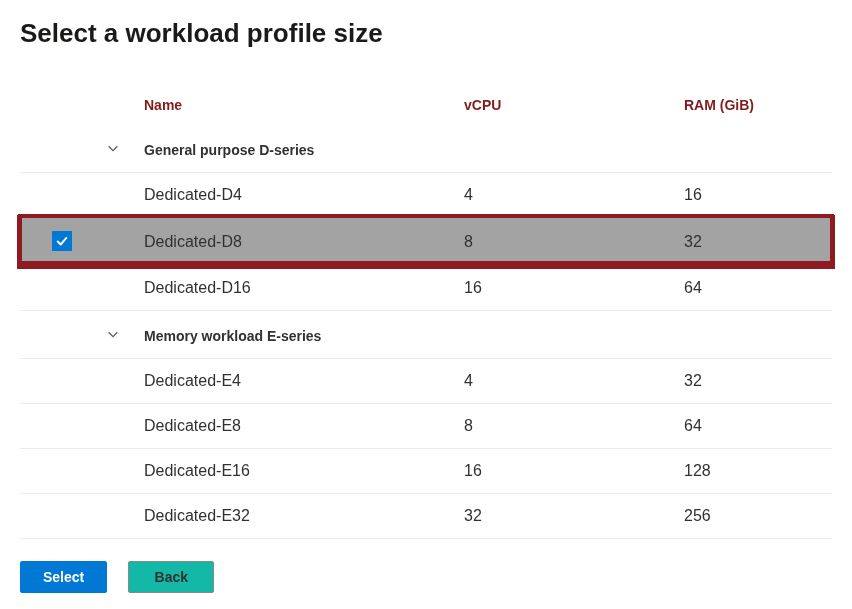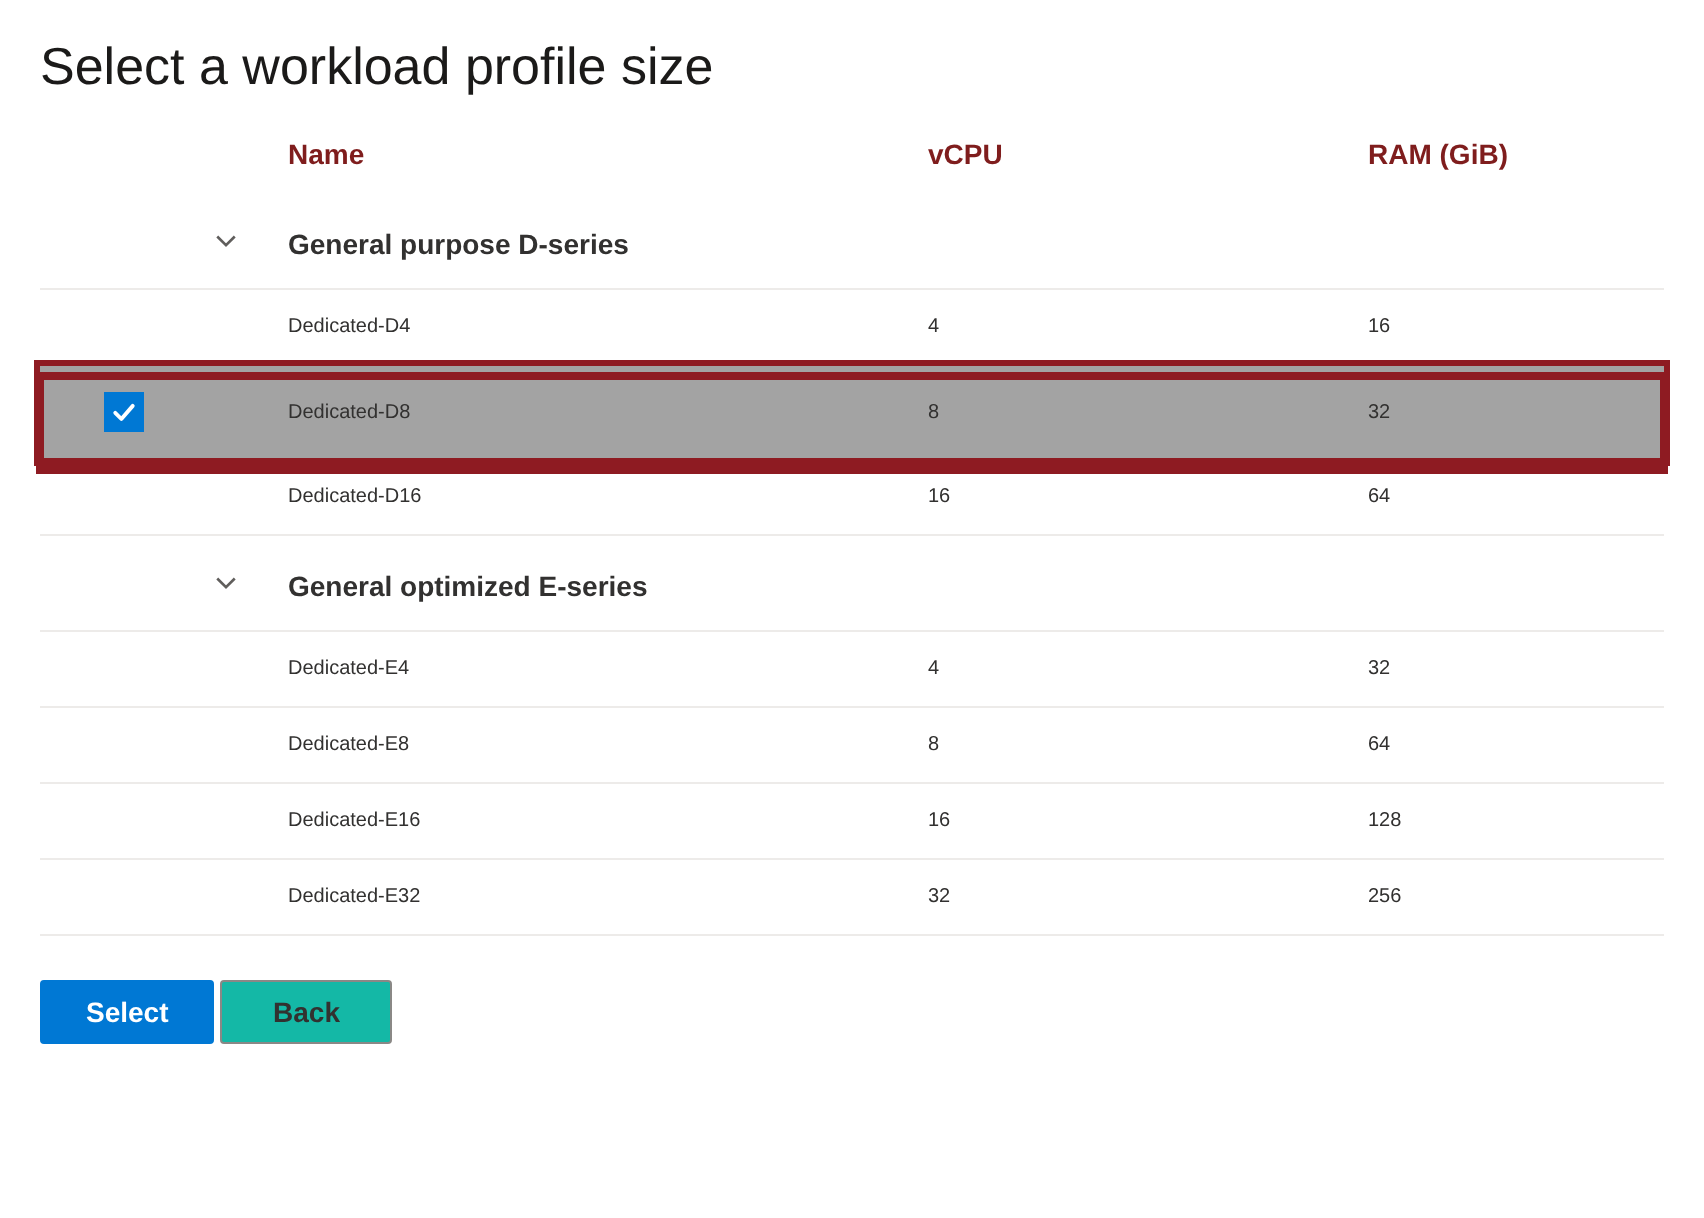--- a/index.html
+++ b/index.html
@@ -5,23 +5,23 @@
     * { box-sizing: border-box; margin: 0; padding: 0; }
     body {
       font-family: "Segoe UI", -apple-system, BlinkMacSystemFont, sans-serif;
       background: #fff;
       color: #323130;
       padding: 18px 20px 20px 20px;
       width: 852px;
     }
     .page-title {
       font-size: 26px;
-      font-weight: 400;
+      font-weight: 700;
       color: #1b1a19;
-      margin-bottom: 8px;
+      margin-bottom: 36px;
     }
     .table {
       width: 100%;
       border-collapse: collapse;
     }
     .header-row td {
       font-weight: 600;
       font-size: 14px;
       padding: 12px 8px 12px 8px;
       color: #7f1d1d;
@@ -34,21 +34,21 @@
     .group-row td {
       font-weight: 700;
       font-size: 14px;
       padding: 16px 8px 14px 8px;
       border-bottom: 1px solid #edebe9;
     }
     .group-row .chevron {
       font-weight: 400;
     }
     .data-row td {
-      font-size: 10px;
+      font-size: 16px;
       font-weight: 400;
       padding: 13px 8px;
       border-bottom: 1px solid #edebe9;
       color: #323130;
     }
     .data-row.selected td {
       background: #a3a3a3;
     }
     
     .data-row.selected.highlighted {
@@ -81,21 +81,21 @@
       font-size: 13px;
       line-height: 1;
     }
     .checkbox svg { width: 14px; height: 14px; }
     .chevron svg {
       width: 14px; height: 14px;
       stroke: #605e5c;
     }
     .footer-buttons {
       display: flex;
-      gap: 3px;
+      gap: 21px;
       margin-top: 22px;
       padding-left: 0;
     }
     .btn {
       font-family: inherit;
       font-size: 14px;
       font-weight: 600;
       padding: 7px 22px;
       border-radius: 2px;
       cursor: pointer;
@@ -157,21 +157,21 @@
           <td class="col-chevron"></td>
           <td class="col-name">Dedicated-D16</td>
           <td class="col-vcpu">16</td>
           <td class="col-ram">64</td>
         </tr>
         <tr class="group-row">
           <td class="col-check"></td>
           <td class="col-chevron"><span class="chevron"><svg viewBox="0 0 16 16" fill="none" stroke="currentColor" stroke-width="1.5">
                 <polyline points="3,6 8,11 13,6"></polyline>
               </svg></span></td>
-          <td class="col-name" colspan="3">General optimized E-series</td>
+          <td class="col-name" colspan="3">Memory workload E-series</td>
         </tr>
         <tr class="data-row">
           <td class="col-check" style="padding-left: 32px;"></td>
           <td class="col-chevron"></td>
           <td class="col-name">Dedicated-E4</td>
           <td class="col-vcpu">4</td>
           <td class="col-ram">32</td>
         </tr>
         <tr class="data-row">
           <td class="col-check" style="padding-left: 32px;"></td>

